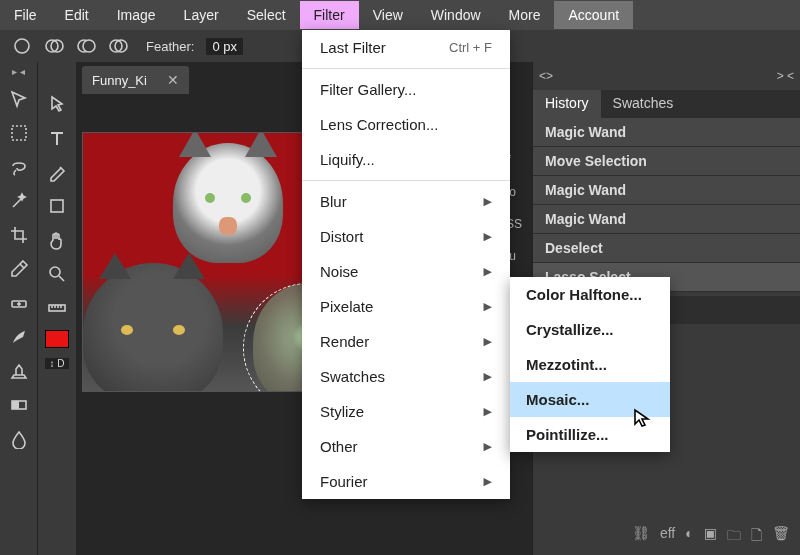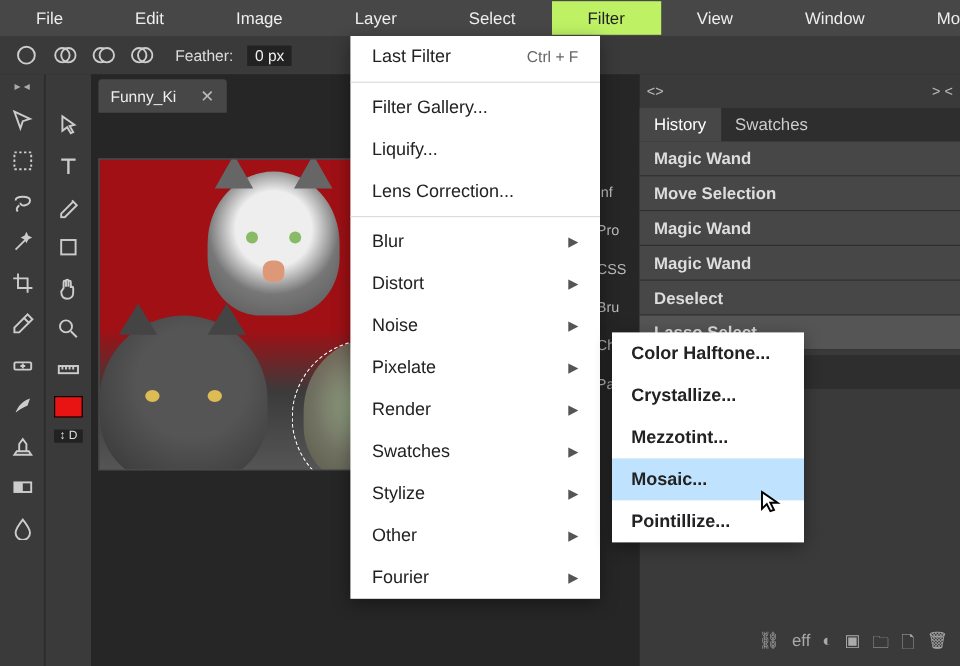--- a/index.html
+++ b/index.html
@@ -1,20 +1,20 @@
 <!DOCTYPE html>
 <html><head>
 <meta charset="utf-8">
 <style>
   * { box-sizing: border-box; margin: 0; padding: 0; font-family: "Segoe UI", Arial, sans-serif; }
   html, body { width: 800px; height: 555px; overflow: hidden; background: #2a2a2a; color: #ddd; }
   .menubar { display: flex; align-items: center; height: 30px; background: #474747; font-size: 14px; }
-  .menubar .menu-item { padding: 6px 30px; color: #eee; cursor: pointer; }
+  .menubar .menu-item { padding: 6px 14px; color: #eee; cursor: pointer; }
   .menubar .menu-item.account { background: #737373; color: #fff; font-weight: 400; }
-  .menubar .menu-item.open { background: #bef264; color: #222; }
+  .menubar .menu-item.open { background: #f0abfc; color: #222; }
   .optbar { display: flex; align-items: center; height: 32px; background: #3a3a3a; padding: 0 10px; gap: 8px; }
   .optbar-label { font-size: 13px; color: #ddd; margin-left: 8px; }
   .optbar-val { background: #222; padding: 1px 6px; color: #eee; margin-left: 4px; font-size: 13px; }
   .body { display: flex; height: calc(100% - 62px); width: 100%; position: relative; }
   .tools-left, .tools-mid { background: #3a3a3a; display: flex; flex-direction: column; align-items: center; gap: 10px; padding: 8px 4px; }
   .tools-left { width: 38px; border-right: 1px solid #222; }
   .tools-mid { width: 38px; }
   .tool-icon { width: 24px; height: 24px; color: #ccc; display: flex; align-items: center; justify-content: center; cursor: pointer; }
   .swatch-red { width: 24px; height: 18px; background: #e81414; border: 1px solid #000; }
   .swatch-lbl { font-size: 10px; color: #ddd; text-align: center; width: 24px; background: #222; }
@@ -43,21 +43,21 @@
   .panel-hdr { display: flex; height: 28px; background: #2e2e2e; }
   .panel-tab { padding: 5px 12px; font-size: 14px; color: #ccc; font-weight: 400; }
   .panel-tab.active { background: #474747; color: #fff; }
   .hist-list { display: flex; flex-direction: column; font-weight: bold; }
   .hist-item { padding: 6px 12px; font-size: 14px; color: #ddd; border-bottom: 1px solid #2e2e2e; background: #474747; cursor: pointer; }
   .hist-item.sel { background: #555; }
   .pos-row { display:flex; align-items:center; gap:8px; padding:8px 12px; font-size:14px; color:#ddd;}
   .pos-row input{width:12px;height:12px;}
   .bg-row { padding:6px 12px; font-size:14px; color:#ddd;}
   .statusicons { display:flex; gap:10px; justify-content:flex-end; padding:6px 10px; color:#aaa; font-size:14px; margin-top:auto;}
-  .dd-filter { position: absolute; left: 292px; top: 30px; width: 208px; background: #fff; color: #222; box-shadow: 0 4px 14px rgba(0,0,0,.4); z-index: 20; }
+  .dd-filter { position: absolute; left: 302px; top: 30px; width: 208px; background: #fff; color: #222; box-shadow: 0 4px 14px rgba(0,0,0,.4); z-index: 20; }
   .dd-row { display:flex; align-items:center; justify-content:space-between; padding: 9px 18px; font-size: 15px; cursor: pointer; }
   .dd-sep { height:1px; background:#ddd; margin:3px 0; }
   .dd-sub { position:absolute; left:510px; top:277px; width:160px; background:#fff; color:#222; box-shadow: 0 4px 14px rgba(0,0,0,.4); z-index:21;font-weight:bold; }
   .dd-sub .dd-row { padding:9px 16px; }
   .dd-sub .dd-row.hl { background:#bfe3ff; }
   .arrow { font-size:11px; color:#555; }
   .kbd { color:#666; font-size:13px; }
   svg{width:20px;height:20px;fill:none;stroke:#ccc;stroke-width:1.6;}
   .cursor { position:absolute; left:632px; top:408px; z-index:30;}
 </style>
@@ -309,24 +309,24 @@
 <div class="dd-filter">
   <div class="dd-row">
     <span>Last Filter</span>
     <span class="kbd">Ctrl + F</span>
   </div>
   <div class="dd-sep"></div>
   <div class="dd-row">
       <span>Filter Gallery...</span>
     </div>
   <div class="dd-row">
+      <span>Lens Correction...</span>
+    </div>
+  <div class="dd-row">
       <span>Liquify...</span>
-    </div>
-  <div class="dd-row">
-      <span>Lens Correction...</span>
     </div>
   <div class="dd-sep"></div>
   <div class="dd-row">
       <span>Blur</span>
       <span class="arrow">▶</span>
     </div>
   <div class="dd-row">
       <span>Distort</span>
       <span class="arrow">▶</span>
     </div>

